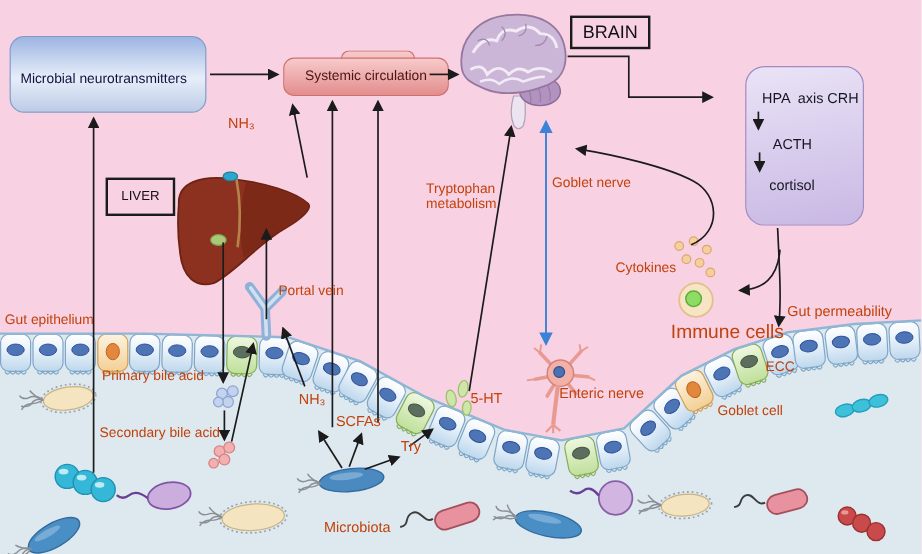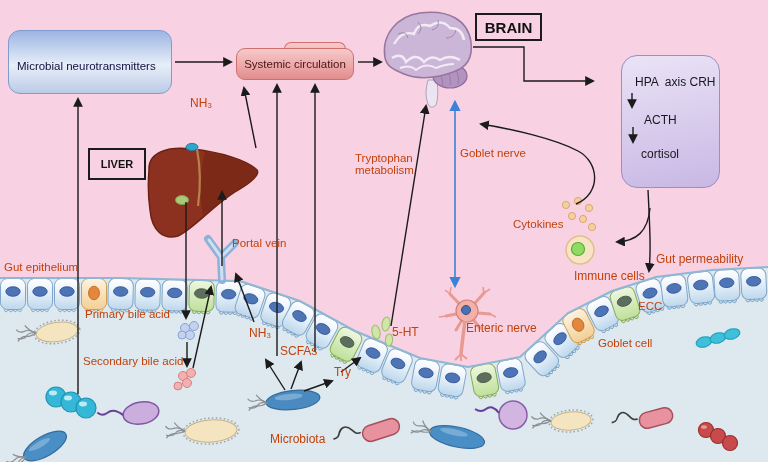--- a/index.html
+++ b/index.html
@@ -2,26 +2,26 @@
 <html><head>
 <meta charset="utf-8">
 <style>
   html,body{margin:0;padding:0;}
   #canvas{position:relative;width:768px;height:462px;overflow:hidden;
     background:#f8d2e2;font-family:"Liberation Sans",sans-serif;}
   #scene{position:absolute;left:0;top:0;z-index:2;pointer-events:none;}
   .lbl{position:absolute;z-index:3;font-size:11.5px;color:#c2410c;white-space:nowrap;}
   .pre{white-space:pre;}
   .frame{position:absolute;z-index:1;border:2px solid #1b1b1b;display:flex;
-    align-items:center;justify-content:center;color:#111;background:transparent;font-weight:bold;}
+    align-items:center;justify-content:center;color:#111;background:transparent;}
   #microbial-box{position:absolute;left:8px;top:30px;width:164px;height:64px;z-index:1;
     border-radius:12px;border:1px solid #7f9ccc;box-sizing:border-box;
     background:linear-gradient(180deg,#9db5e2 0%,#e7eef9 55%,#bccbe6 100%);
     color:#101040;font-size:11.5px;line-height:15px;padding:28px 8px;}
-  #systemic-box{position:absolute;left:236px;top:48px;width:118px;height:32px;z-index:1;
+  #systemic-box{position:absolute;left:236px;top:48px;width:138px;height:32px;z-index:1;
     border-radius:9px;border:1px solid #cf7070;box-sizing:border-box;
     background:linear-gradient(180deg,#f7caca,#e38d8d);display:flex;align-items:center;
     justify-content:center;color:#4a1515;font-size:11.5px;}
   #systemic-bump{position:absolute;left:284px;top:42px;width:62px;height:14px;z-index:1;
     border-radius:7px 7px 0 0;border:1px solid #cf7070;border-bottom:none;box-sizing:border-box;
     background:linear-gradient(180deg,#f7caca,#f0b0b0);}
   #hpa-box{position:absolute;left:598px;top:55px;width:99px;height:133px;z-index:1;
     border-radius:16px;border:1.5px solid #9e8cc4;box-sizing:border-box;
     background:linear-gradient(170deg,#eae3f6,#c8b8e4);color:#17171f;margin-left:23px;}
   #hpa-box span{position:absolute;font-size:12px;}
@@ -64,21 +64,21 @@
   <div class="lbl" style="left:249px;top:326px;font-size:12px">NH₃</div>
   <div class="lbl" style="left:280px;top:344px;font-size:12px">SCFAs</div>
   <div class="lbl" style="left:334px;top:365px;font-size:12px">Try</div>
   <div class="lbl" style="left:392px;top:325px;font-size:12px">5-HT</div>
   <div class="lbl" style="left:355px;top:152px">
     <div>Tryptophan</div>
     <div>metabolism</div>
   </div>
   <div class="lbl" style="left:460px;top:147px">Goblet nerve</div>
   <div class="lbl" style="left:513px;top:218px">Cytokines</div>
-  <div class="lbl" style="left:574px;top:269px;font-size:12px">Immune cells</div>
+  <div class="lbl" style="left:559px;top:269px;font-size:16px">Immune cells</div>
   <div class="lbl" style="left:656px;top:252px;font-size:12px">Gut permeability</div>
   <div class="lbl" style="left:466px;top:321px;font-size:12px">Enteric nerve</div>
   <div class="lbl" style="left:638px;top:300px">ECC</div>
   <div class="lbl" style="left:598px;top:337px">Goblet cell</div>
   <div class="lbl" style="left:270px;top:432px;font-size:12px">Microbiota</div>
 
   <svg id="scene" width="768" height="462" viewBox="0 0 768 462">
     <defs>
       <marker id="m" viewBox="0 0 10 10" refX="8" refY="5" markerWidth="7" markerHeight="7" orient="auto-start-reverse">
         <path d="M0,0L10,5L0,10z" fill="#1b1b1b"></path>

